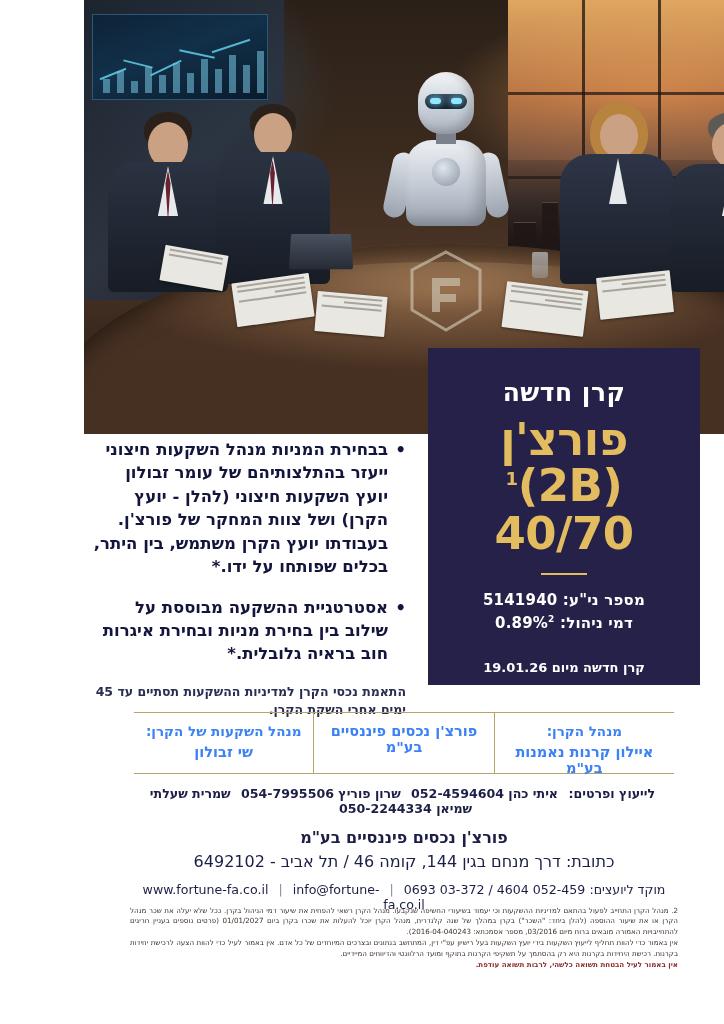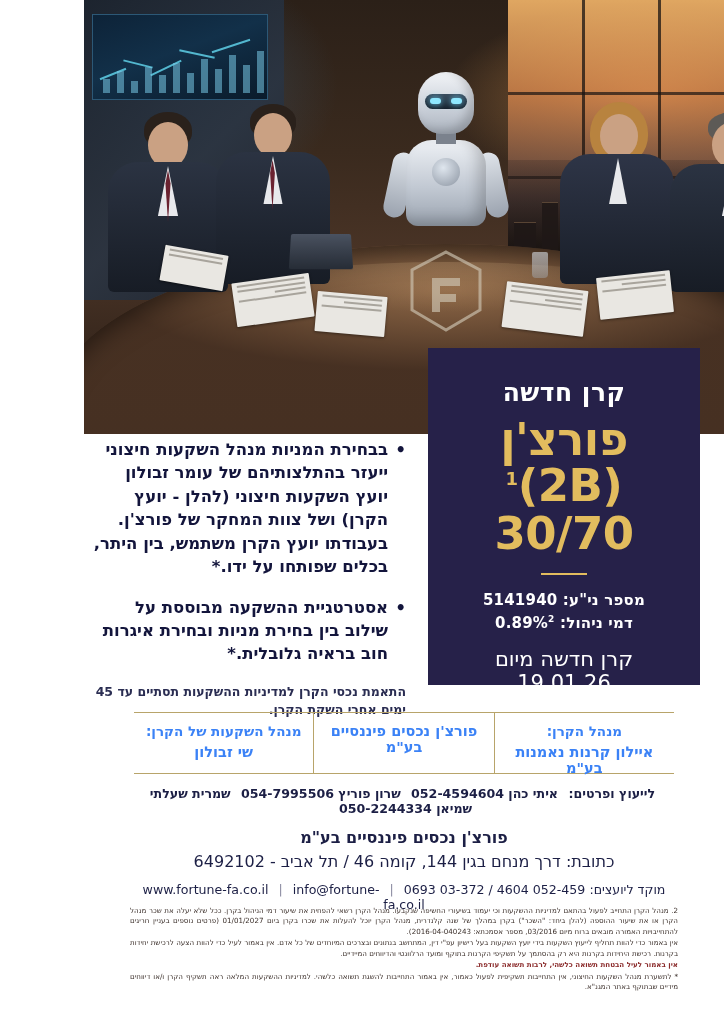--- a/index.html
+++ b/index.html
@@ -250,23 +250,23 @@
     margin: 16px auto 16px;
   }
   .panel-line {
     font-size: 15px;
     margin: 5px 0;
     font-weight: 600;
     letter-spacing: 0.2px;
   }
   .panel-line .sup { font-size: 9px; vertical-align: super; }
   .panel-note {
-    font-size: 21px;
-    font-weight: normal;
-    margin-top: 15px;
+    font-size: 13px;
+    font-weight: bold;
+    margin-top: 28px;
   }
 
   
   .bullets {
     position: absolute;
     right: 318px;
     top: 438px;
     width: 318px;
     text-align: right;
     color: #13153c;
@@ -481,21 +481,21 @@
     <svg class="emblem" viewBox="0 0 80 86">
       <path d="M40 4 L74 22 L74 62 L40 82 L6 62 L6 22 Z" fill="none" stroke="#cfc6b4" stroke-width="3"></path>
       <path d="M26 30 L54 30 L54 38 L34 38 L34 46 L50 46 L50 54 L34 54 L34 64 L26 64 Z" fill="#cfc6b4"></path>
     </svg>
   </div>
 
   <div class="panel">
     <div class="panel-kicker">קרן חדשה</div>
     <div class="panel-title">
       <span>פורצ'ן (2B)</span><span class="sup">1</span>
-      <span class="l2">30/70</span>
+      <span class="l2">40/70</span>
     </div>
     <div class="panel-rule"></div>
     <div class="panel-line">מספר ני"ע: 5141940</div>
     <div class="panel-line">
       <span>דמי ניהול: 0.89%</span><span class="sup">2</span>
     </div>
     <div class="panel-note">קרן חדשה מיום 19.01.26</div>
   </div>
 
   <div class="bullets">
@@ -541,16 +541,15 @@
       <span>www.fortune-fa.co.il</span>
       <span class="sep">|</span>
       <span>info@fortune-fa.co.il</span>
     </div>
   </div>
 
   <div class="legal">
     <p>2. מנהל הקרן התחייב לפעול בהתאם למדיניות ההשקעות וכי יעמוד בשיעורי החשיפה שנקבעו. מנהל הקרן רשאי להפחית את שיעור דמי הניהול בקרן. ככל שלא יעלה את שכר מנהל הקרן או את שיעור ההוספה (להלן ביחד: "השכר") בקרן במהלך של שנה קלנדרית, מנהל הקרן יוכל להעלות את שכרו בקרן ביום 01/01/2027 (פרטים נוספים בעניין חריגים להתחייבויות האמורה מובאים ברוח מיום 03/2016, מספר אסמכתא: 2016-04-040243).</p>
     <p>אין באמור כדי להוות תחליף לייעוץ השקעות בידי יועץ השקעות בעל רישיון עפ"י דין, המתחשב בנתונים ובצרכים המיוחדים של כל אדם. אין באמור לעיל כדי להוות הצעה לרכישת יחידות בקרנות. רכישת היחידות בקרנות היא רק בהסתמך על תשקיפי הקרנות בתוקף ומועד הרלוונטי והדיווחים המיידיים.</p>
     <p class="hl">אין באמור לעיל הבטחת תשואה כלשהי, לרבות תשואה עודפת.</p>
-    <p>* לתשערת מנהל השקעות החיצוני, אין התחייבות תשקיפית לפעול כאמור, אין באמור התחייבות להשגת תשואה כלשהי. למדיניות ההשקעות המלאה ראה תשקיף הקרן ו/או דיווחים מידיים שבתוקף באתר המגנ"א.</p>
   </div>
 
 </div>
 
 </body></html>

